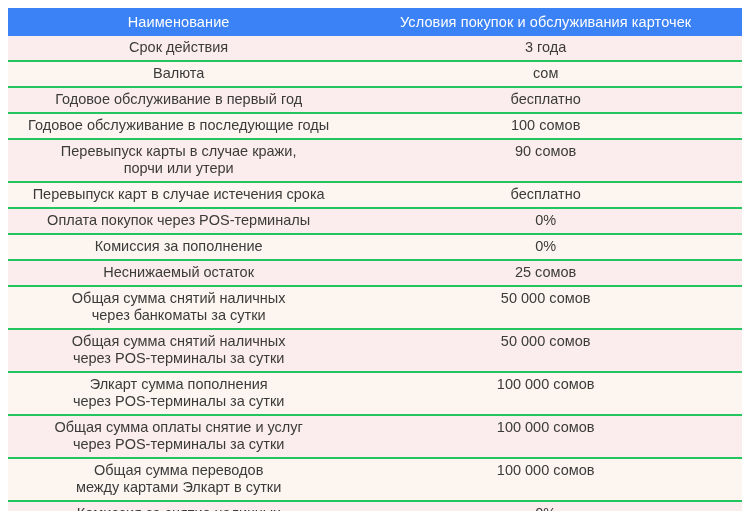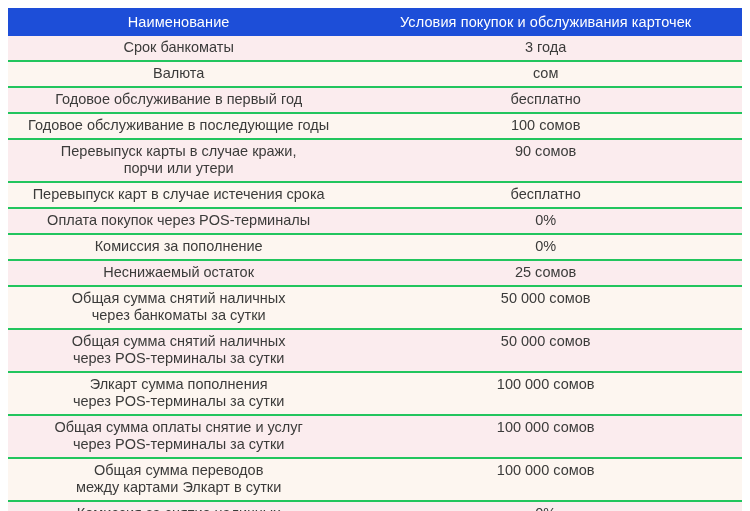--- a/index.html
+++ b/index.html
@@ -16,21 +16,21 @@
     width: 734px;
   }
   table {
     width: 100%;
     border-collapse: collapse;
     table-layout: fixed;
   }
   col.c-name  { width: 46.5%; }
   col.c-value { width: 53.5%; }
   thead th {
-    background: #1d4ed8;
+    background: #3b82f6;
     color: #ffffff;
     font-size: 14.5px;
     font-weight: 400;
     line-height: 16px;
     padding: 6px 4px;
     text-align: center;
     letter-spacing: 0.1px;
   }
   tbody td {
     color: #3b3b3a;
@@ -57,21 +57,21 @@
       <col class="c-value">
     </colgroup>
     <thead>
       <tr>
         <th>Наименование</th>
         <th>Условия покупок и обслуживания карточек</th>
       </tr>
     </thead>
     <tbody>
   <tr>
-    <td class="cell-name">Срок банкоматы</td>
+    <td class="cell-name">Срок действия</td>
     <td class="cell-value">3 года</td>
   </tr>
 
   <tr>
     <td class="cell-name">Валюта</td>
     <td class="cell-value">сом</td>
   </tr>
 
   <tr>
     <td class="cell-name">Годовое обслуживание в первый год</td>

